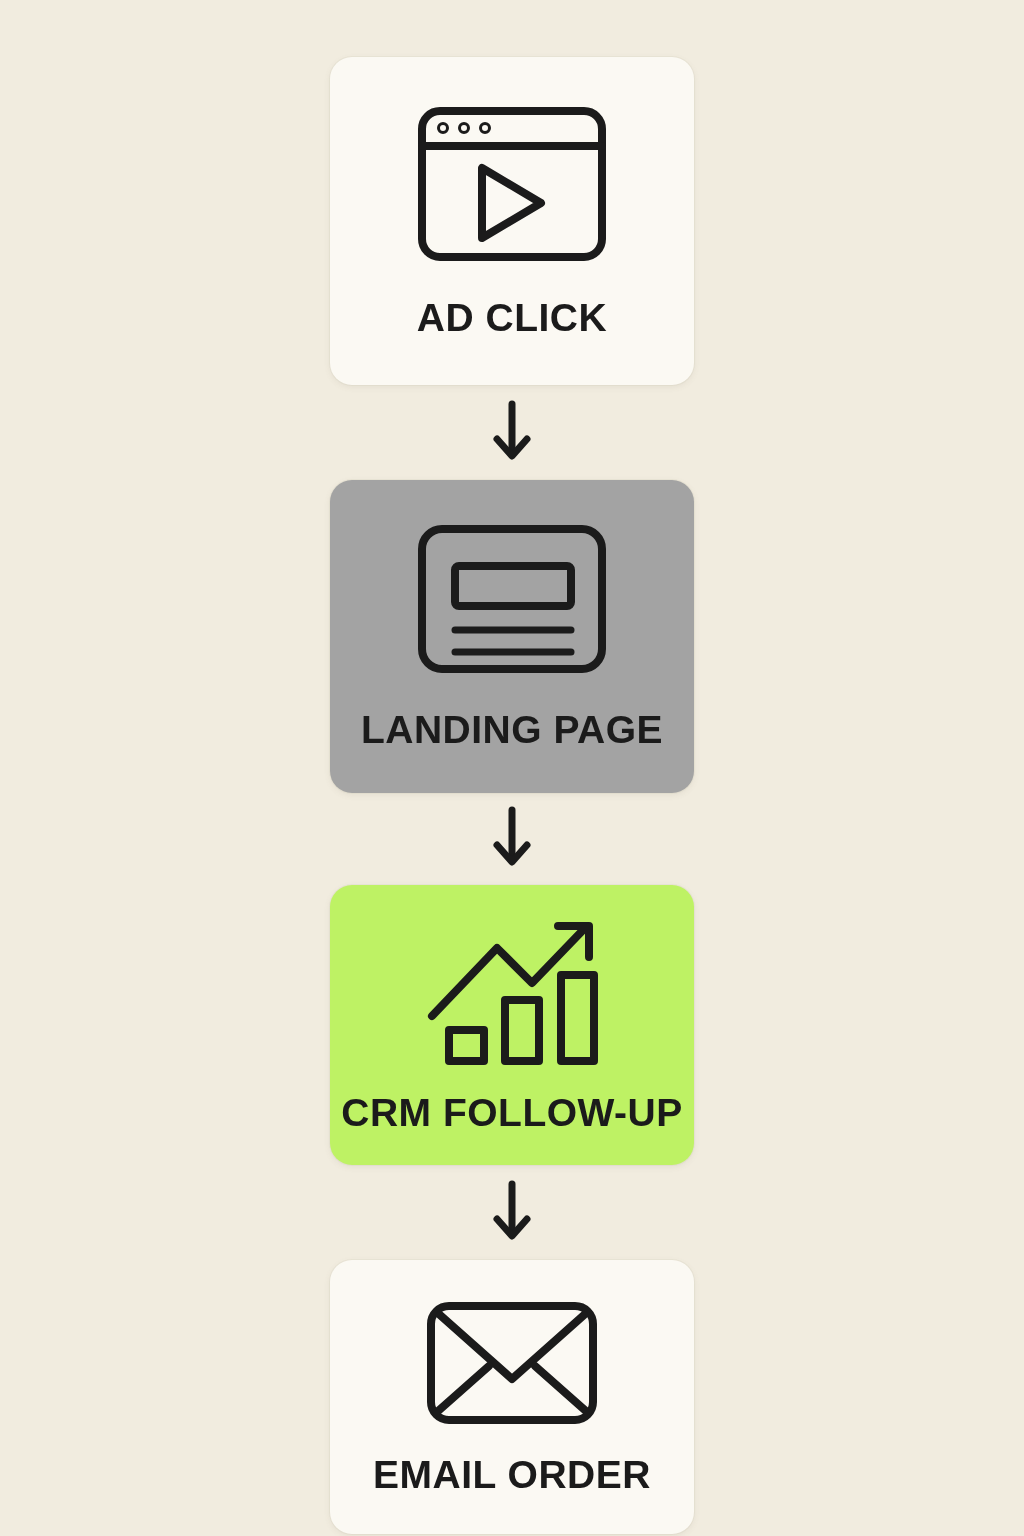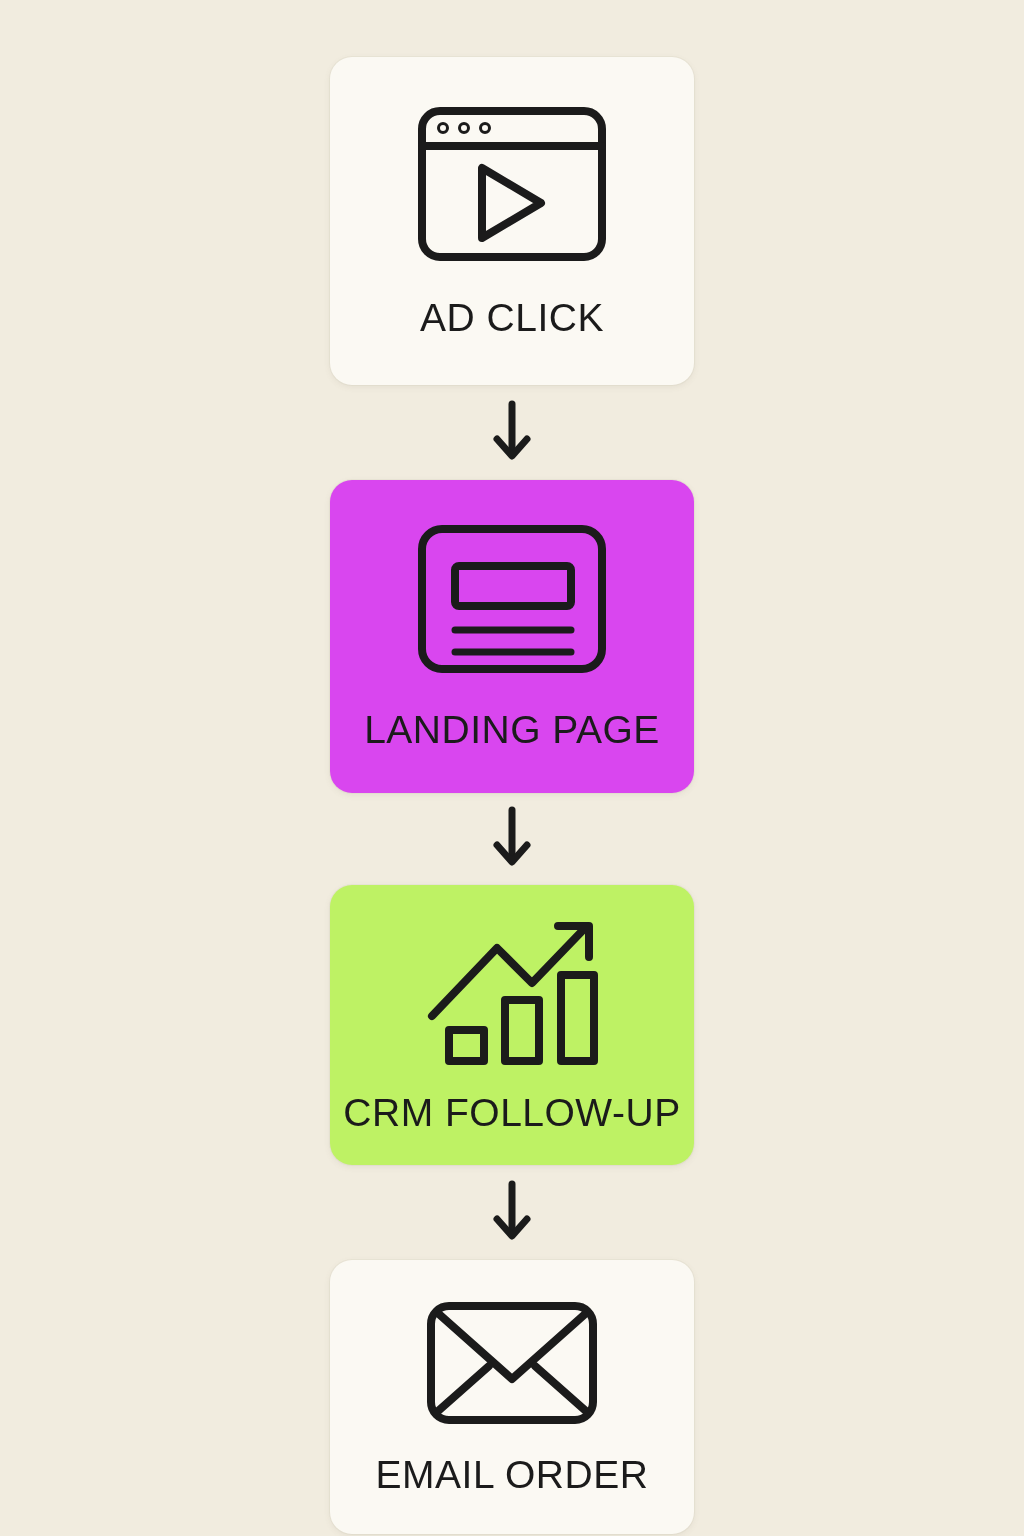--- a/index.html
+++ b/index.html
@@ -37,21 +37,21 @@
   .card.step-2 { height: 313px; }
   .card.step-3 { height: 280px; row-gap: 28px; }
   .card.step-4 { height: 274px; row-gap: 30px; }
   .card .icon {
     display: flex;
     align-items: center;
     justify-content: center;
   }
   .card .label {
     font-size: 39px;
-    font-weight: 400;
+    font-weight: 700;
     letter-spacing: 0.5px;
     color: #1b1b1b;
     text-align: center;
     white-space: nowrap;
     line-height: 1;
   }
   .connector {
     height: 95px;
     display: flex;
     align-items: center;
@@ -86,21 +86,21 @@
 
   <div class="connector gap-1">
     <span>
       <svg class="stroke-ic" width="46" height="62" viewBox="0 0 46 62" stroke-width="7">
         <line x1="23" y1="4" x2="23" y2="52"></line>
         <polyline points="8,39 23,56 38,39"></polyline>
       </svg>
     </span>
   </div>
 
-  <div class="card step-2" style="background: #d946ef; justify-content: center;">
+  <div class="card step-2" style="background: #a3a3a3; justify-content: center;">
     <span class="icon">
       <svg class="stroke-ic" width="190" height="150" viewBox="0 0 190 150" stroke-width="8">
         <rect x="5" y="5" width="180" height="140" rx="20"></rect>
         <rect x="38" y="42" width="116" height="40" rx="4"></rect>
         <line x1="38" y1="106" x2="154" y2="106" stroke-width="7"></line>
         <line x1="38" y1="128" x2="154" y2="128" stroke-width="7"></line>
       </svg>
     </span>
     <span class="label">LANDING PAGE</span>
   </div>

